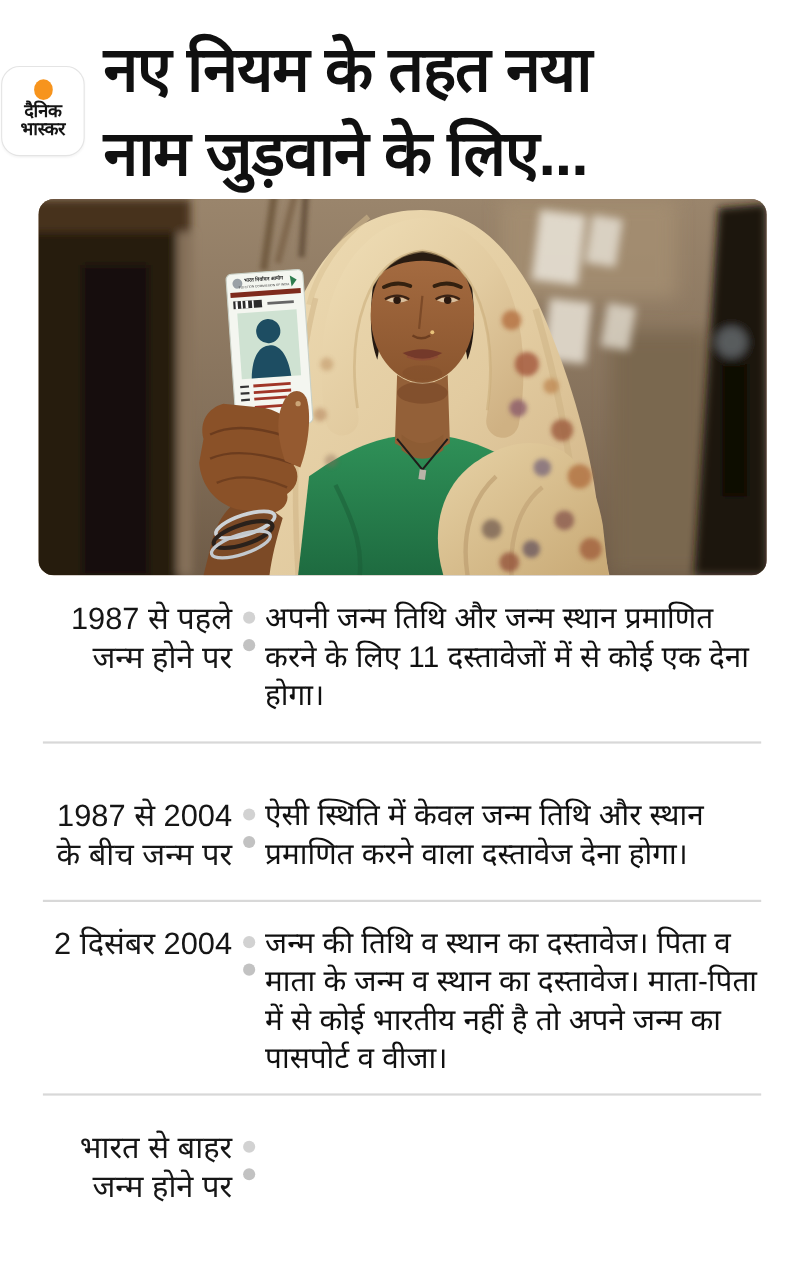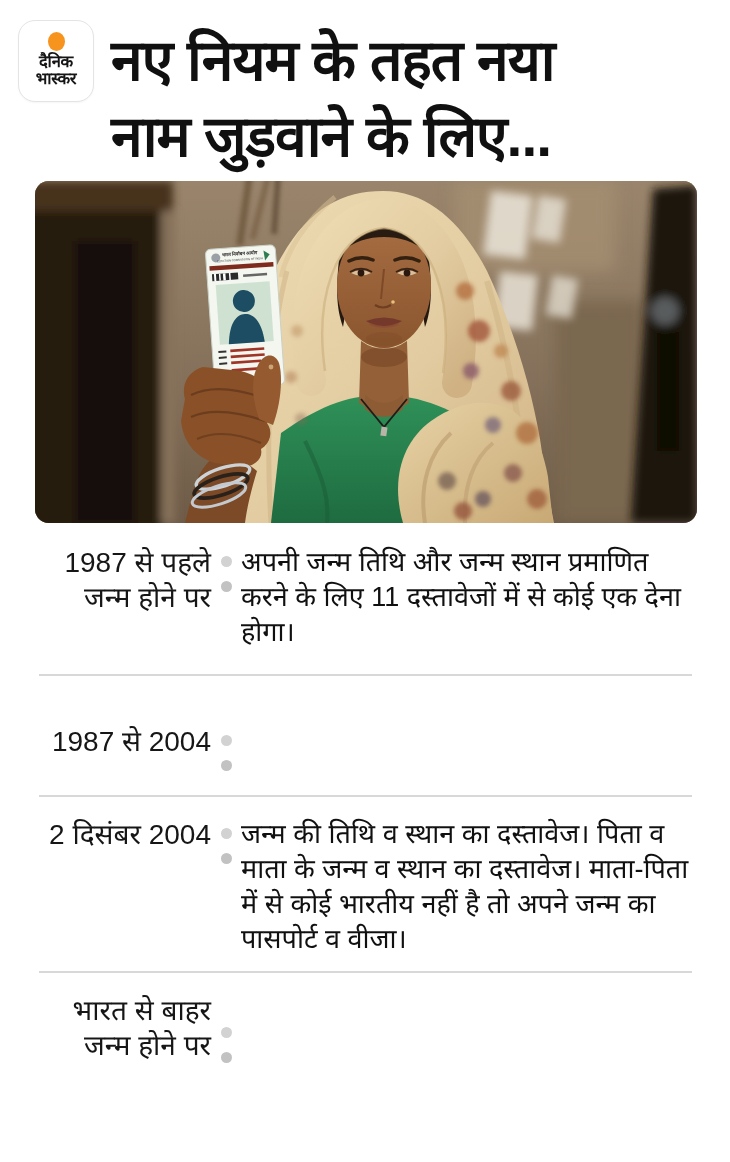--- a/index.html
+++ b/index.html
@@ -9,22 +9,22 @@
     overflow:hidden;
     background:#ffffff;
     font-family:"Liberation Sans","DejaVu Sans",sans-serif;
     color:#121212;
   }
   
   .header{
     box-sizing:border-box;
     height:181px;
     display:flex;
-    align-items:flex-start;
-    padding:20px 14px 0 18px;
+    align-items:center;
+    padding:20px 14px 0 1px;
     gap:17px;
   }
   .logo{
     flex:0 0 auto;
     width:76px;height:82px;
     box-sizing:border-box;
     background:#ffffff;
     border:1.5px solid #e4e4e4;
     border-radius:17px;
     display:flex;flex-direction:column;
@@ -56,21 +56,21 @@
     position:relative;
     background:#85705b;
   }
   .photo svg{display:block;width:662px;height:342px;}
   
   .sections{padding:0 34px 0 35px;}
   .row{display:flex;align-items:flex-start;}
   .sec-1{padding:22px 0 24px;}
   .sec-2{padding:48px 0 24px;}
   .sec-3{padding:20px 0 14px;}
-  .sec-4{padding:20px 0 0;align-items:flex-end;}
+  .sec-4{padding:30px 0 0;}
   .label{
     flex:0 0 176px;
     text-align:right;
     font-size:28px;line-height:35px;
     font-weight:400;color:#161616;
     white-space:nowrap;
   }
   .dots{
     flex:0 0 30px;
     display:flex;flex-direction:column;align-items:center;
@@ -313,25 +313,27 @@
         <span class="dot dot-2"></span>
       </div>
       <p class="desc">अपनी जन्म तिथि और जन्म स्थान प्रमाणित करने के लिए 11 दस्तावेजों में से कोई एक देना होगा।</p>
     </section>
 
     <hr class="divider">
 
     <section class="row sec-2">
       <div class="label">
         <div>1987 से 2004</div>
+        <div>के बीच जन्म पर</div>
       </div>
       <div class="dots">
         <span class="dot dot-1"></span>
         <span class="dot dot-2"></span>
       </div>
+      <p class="desc">ऐसी स्थिति में केवल जन्म तिथि और स्थान प्रमाणित करने वाला दस्तावेज देना होगा।</p>
     </section>
 
     <hr class="divider">
 
     <section class="row sec-3">
       <div class="label">
         <div>2 दिसंबर 2004</div>
       </div>
       <div class="dots">
         <span class="dot dot-1"></span>

